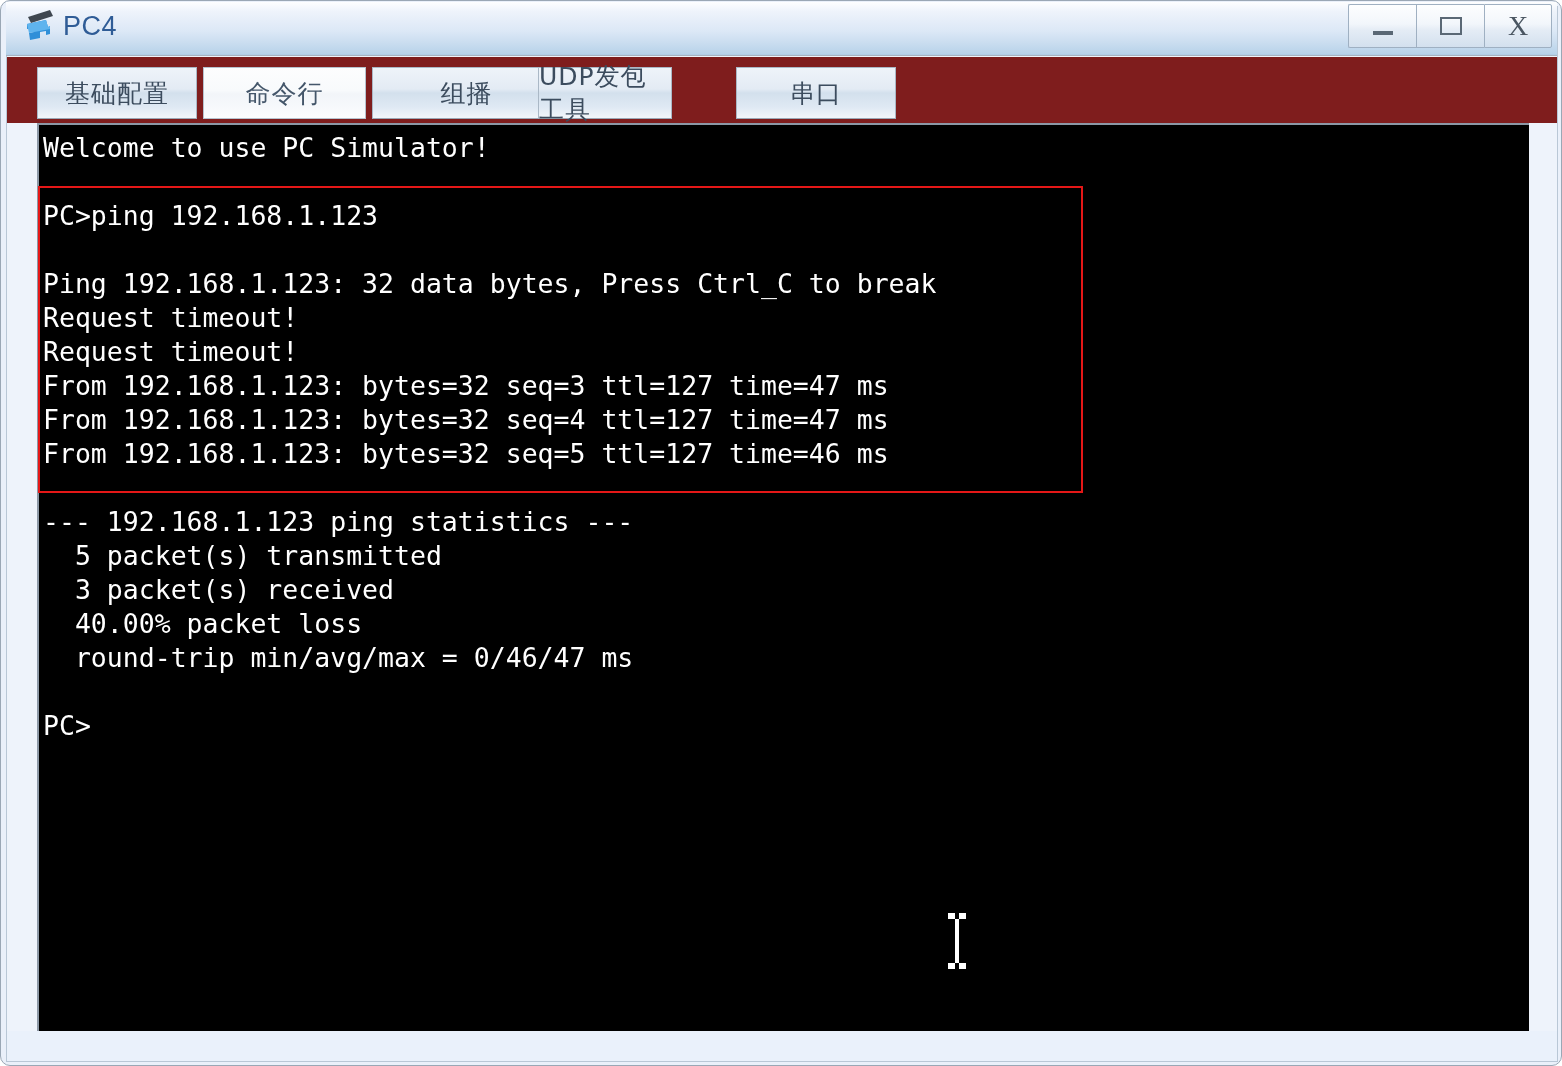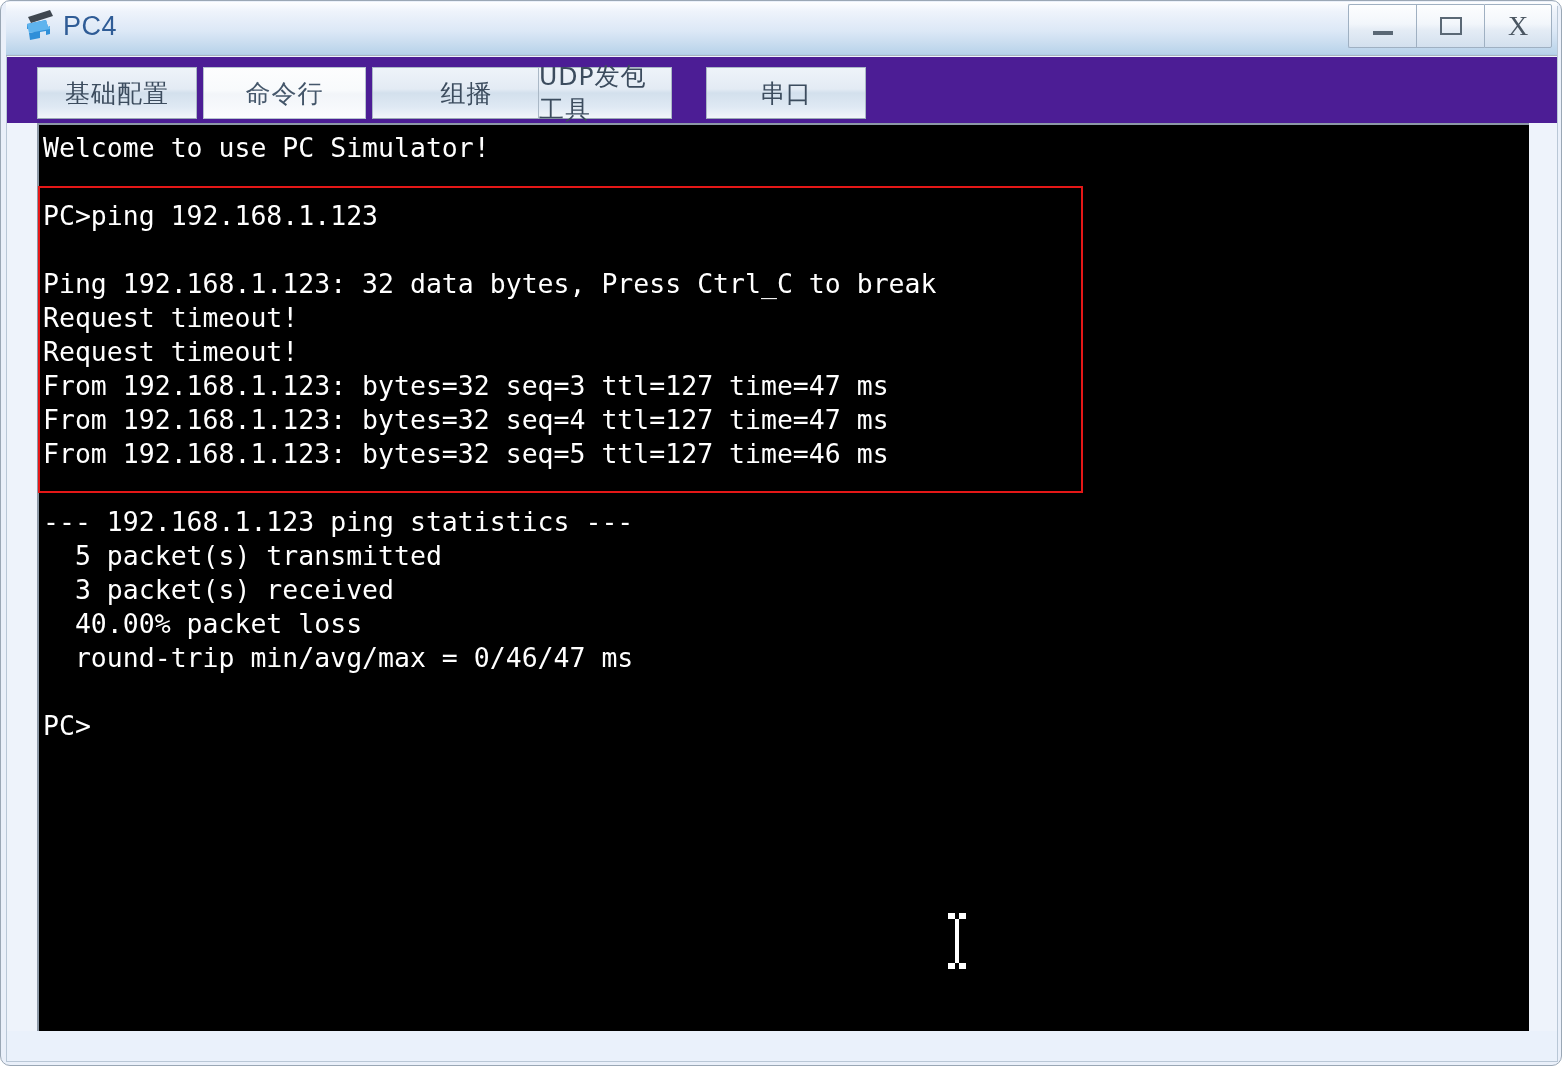--- a/index.html
+++ b/index.html
@@ -98,21 +98,21 @@
     color: #4a5662;
     font-family: "Liberation Serif", serif;
   }
 
   
   #tabstrip {
     position: absolute;
     left: 6px; top: 56px;
     width: 1550px;
     height: 66px;
-    background: #4c1d95;
+    background: #7f1d1d;
   }
   .tab {
     position: absolute;
     top: 10px;
     height: 52px;
     box-sizing: border-box;
     border: 1px solid #aab8c6;
     border-bottom: 1px solid #9aa8b6;
     display: flex;
     align-items: center;
@@ -231,21 +231,21 @@
       </div>
       <div class="tab active" style="left: 196px; width: 163px;">
         <span>命令行</span>
       </div>
       <div class="tab" style="left: 365px; width: 189px;">
         <span>组播</span>
       </div>
       <div class="tab" style="left: 531px; width: 134px;">
         <span>UDP发包工具</span>
       </div>
-      <div class="tab" style="left: 699px; width: 160px;">
+      <div class="tab" style="left: 729px; width: 160px;">
         <span>串口</span>
       </div>
     </div>
 
   <div id="terminal-wrap">
     <div id="terminal"><div class="tline">Welcome to use PC Simulator!</div><div class="tline blank">&nbsp;</div><div class="tline">PC&gt;ping 192.168.1.123</div><div class="tline blank">&nbsp;</div><div class="tline">Ping 192.168.1.123: 32 data bytes, Press Ctrl_C to break</div><div class="tline">Request timeout!</div><div class="tline">Request timeout!</div><div class="tline">From 192.168.1.123: bytes=32 seq=3 ttl=127 time=47 ms</div><div class="tline">From 192.168.1.123: bytes=32 seq=4 ttl=127 time=47 ms</div><div class="tline">From 192.168.1.123: bytes=32 seq=5 ttl=127 time=46 ms</div><div class="tline blank">&nbsp;</div><div class="tline">--- 192.168.1.123 ping statistics ---</div><div class="tline">  5 packet(s) transmitted</div><div class="tline">  3 packet(s) received</div><div class="tline">  40.00% packet loss</div><div class="tline">  round-trip min/avg/max = 0/46/47 ms</div><div class="tline blank">&nbsp;</div><div class="tline">PC&gt;</div></div>
     <div id="ibeam-cursor">
       <span class="bar top"></span>
       <span class="bar bot"></span>
       <span class="bar stem"></span>

